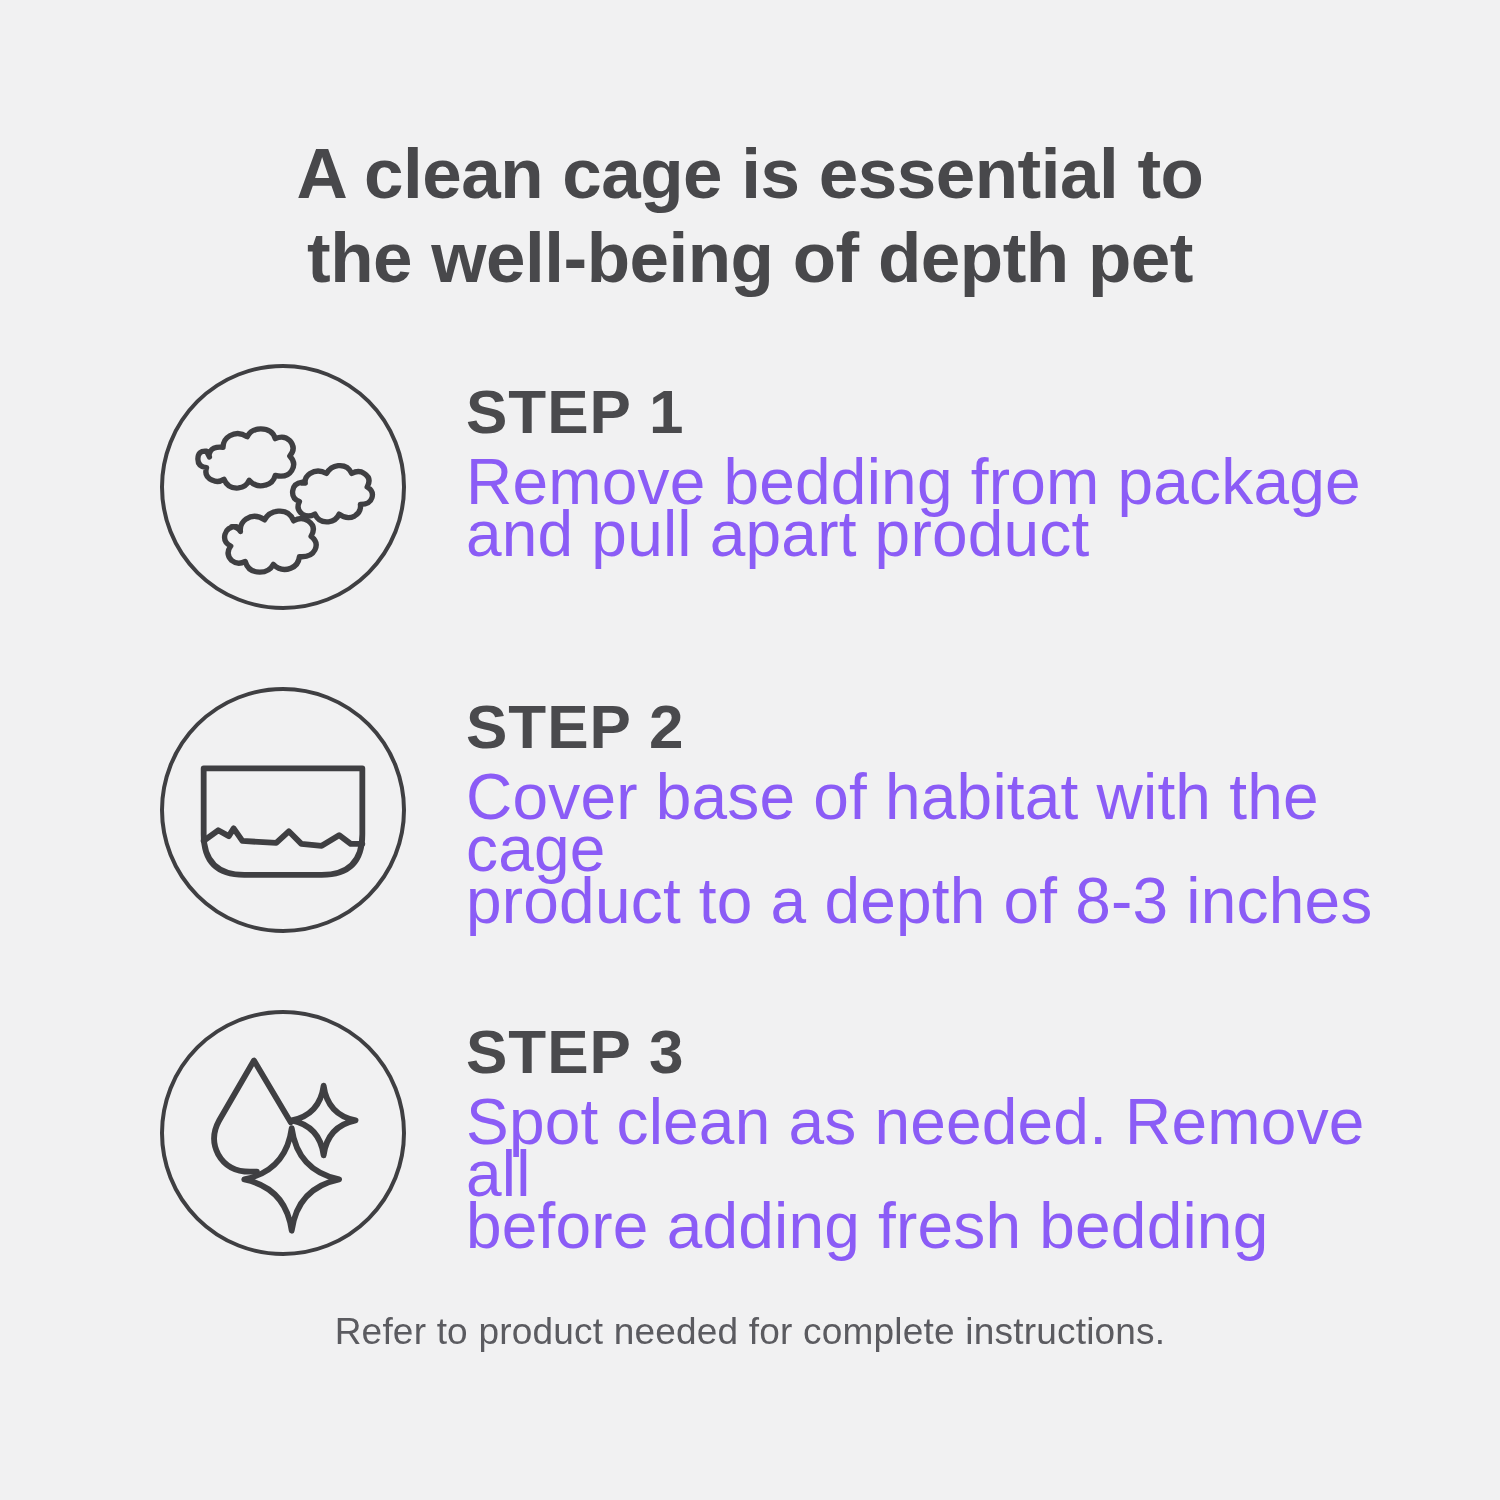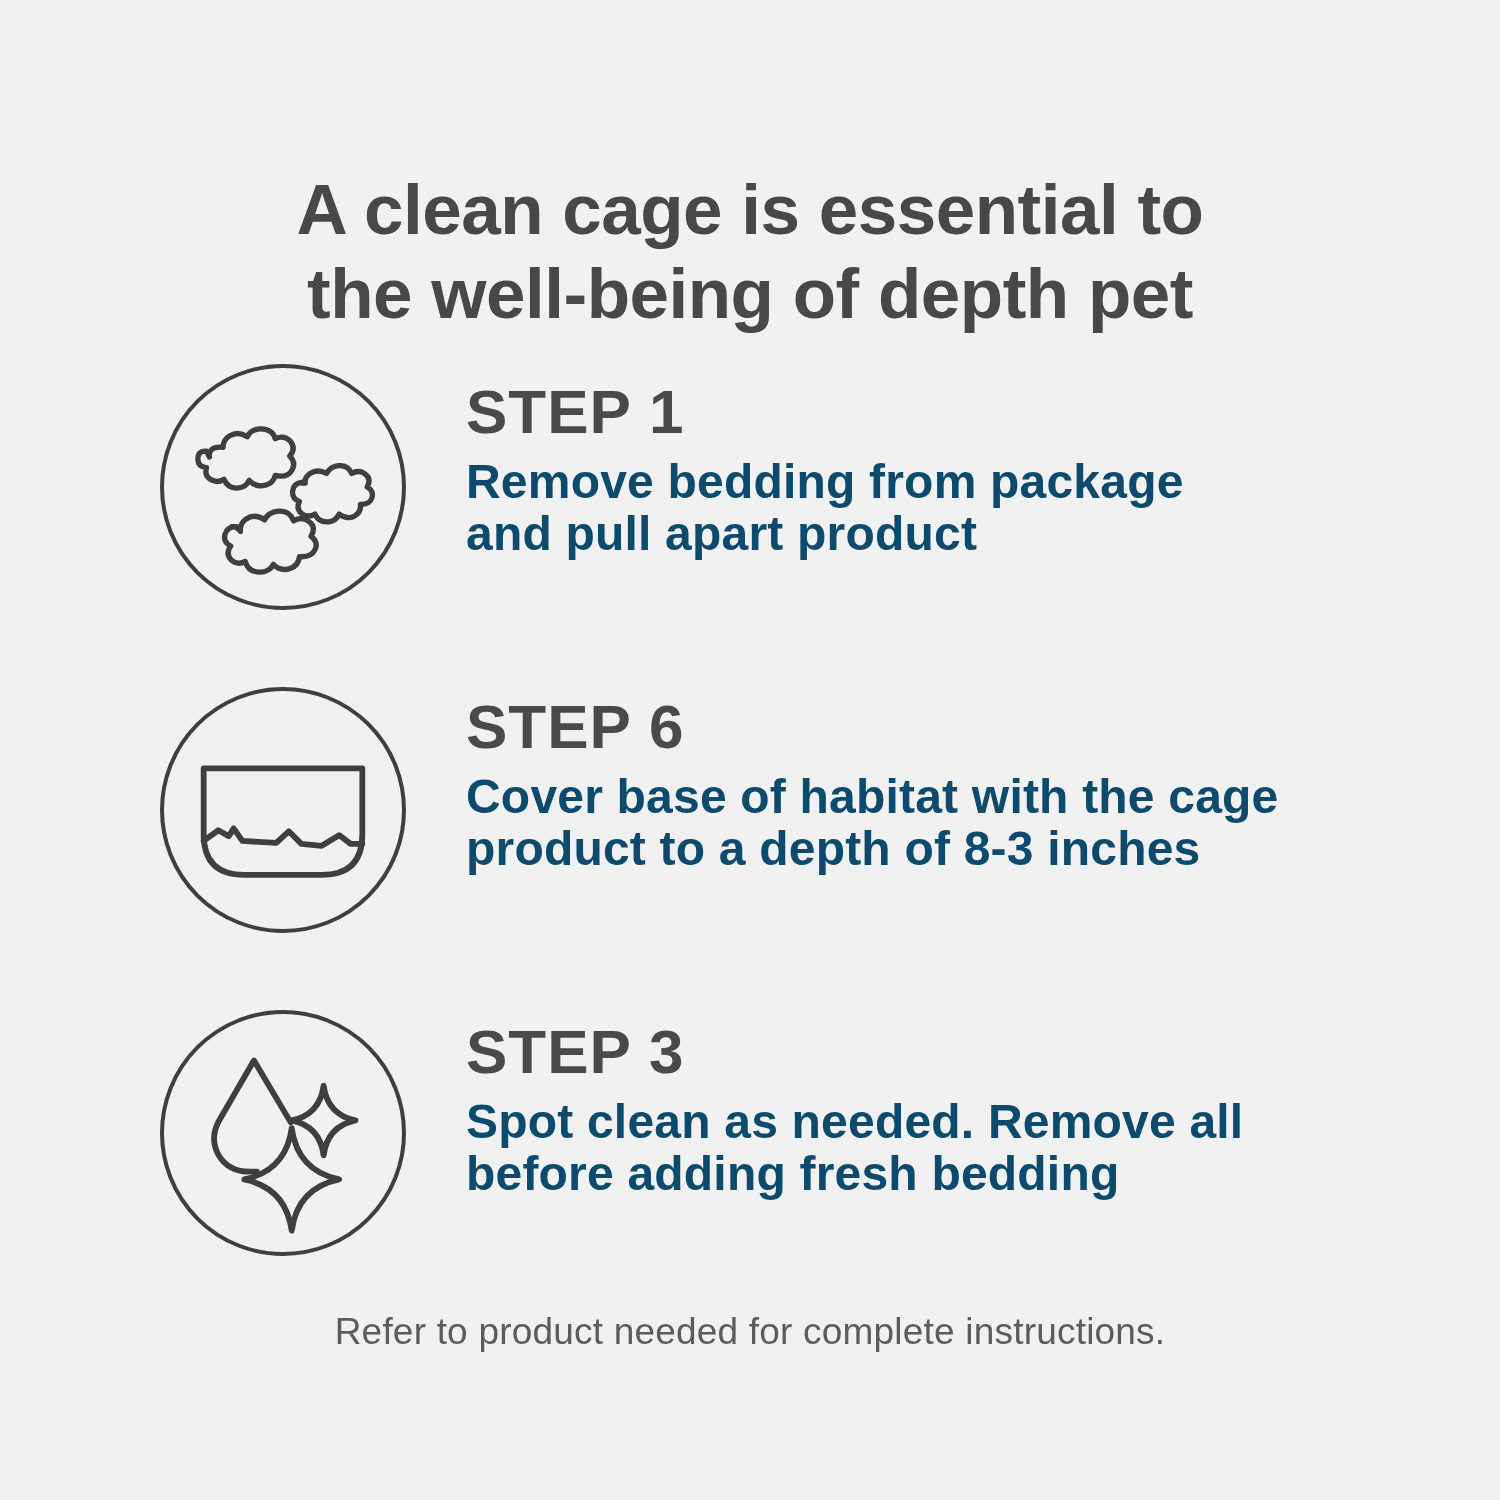--- a/index.html
+++ b/index.html
@@ -27,21 +27,20 @@
     left:0; right:0;
     top:132px;
     text-align:center;
     color:#48484b;
     font-family:"Liberation Sans Narrow","Liberation Sans", sans-serif;
     font-weight:bold;
     font-size:71px;
     line-height:84px;
     letter-spacing:-0.5px;
     padding:0 88px;
-    margin-top:36px;
   }
   .headline .l2 { display:block; }
 
   
   .steps {
     position:absolute;
     left:0; top:364px;
     width:1352px;
   }
   .step-row {
@@ -74,24 +73,24 @@
   .step-label {
     color:#4a4a4d;
     font-family:"Liberation Sans Narrow","Liberation Sans", sans-serif;
     font-weight:bold;
     font-size:62px;
     line-height:64px;
     letter-spacing:1px;
     margin-bottom:12px;
   }
   .step-desc {
-    color:#0c4a6e;
-    font-family:"Liberation Sans Narrow","Liberation Sans", sans-serif;
-    font-weight:700;
-    font-size:48px;
+    color:#8b5cf6;
+    font-family:"Liberation Sans Narrow","Liberation Sans", sans-serif;
+    font-weight:400;
+    font-size:64px;
     line-height:52px;
     letter-spacing:0.2px;
   }
   .step-desc .ln { display:block; }
 
   
   .row-2 .step-text { top:8px; }
   .row-3 .step-text { top:10px; }
 
   
@@ -216,21 +215,21 @@
                      L129 145
                      L142 158
                      L163 160
                      L181 149
                      L193 158
                      L205 158"></path>
           </g>
         </svg>
       </div>
       <div class="step-text">
-        <div class="step-label">STEP 6</div>
+        <div class="step-label">STEP 2</div>
         <div class="step-desc">
           <span class="ln">Cover base of habitat with the cage</span>
           <span class="ln">product to a depth of 8-3 inches</span>
         </div>
       </div>
     </div>
 
     <div class="step-row row-3">
       <div class="icon-circle">
         <svg viewBox="0 0 246 246" xmlns="http://www.w3.org/2000/svg">

